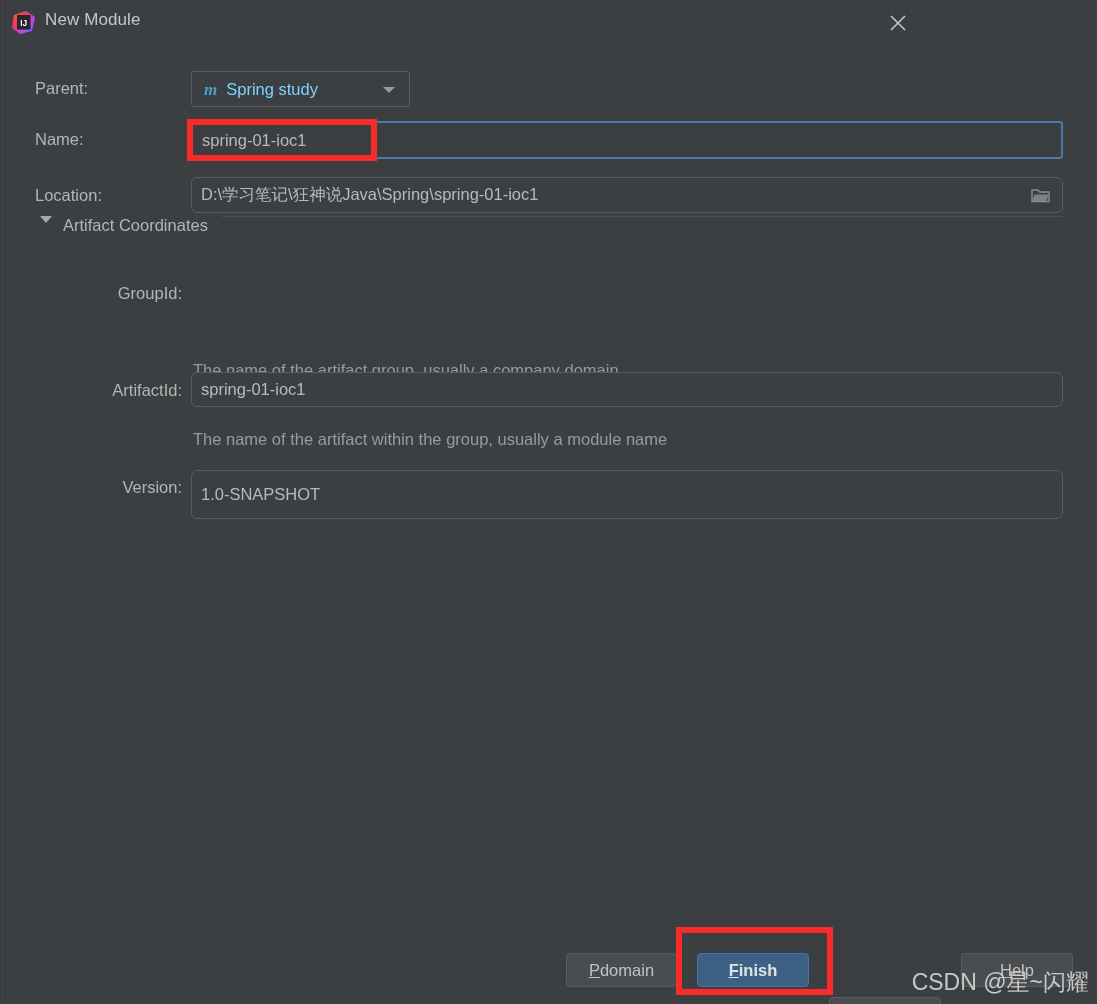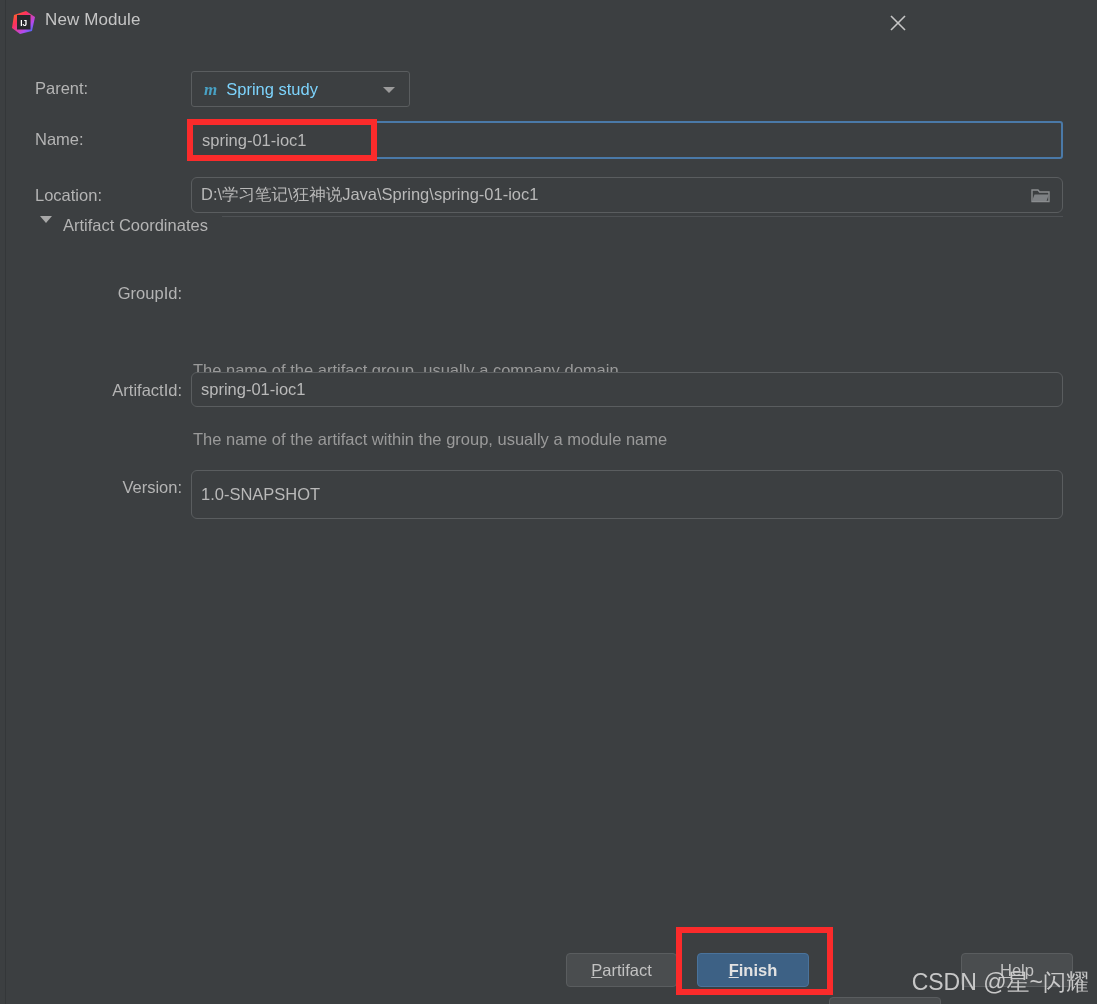--- a/index.html
+++ b/index.html
@@ -299,21 +299,21 @@
   </div>
   <div class="hint" style="left:193px; top:430px;">The name of the artifact within the group, usually a module name</div>
 
   <div class="row-label right" style="left:62px; top:478px; width:120px;">Version:</div>
   <div class="field" id="version-field">
     <span>1.0-SNAPSHOT</span>
   </div>
 
   <div class="btn" id="btn-previous">
     <span class="mnem">P</span>
-      <span>artifact</span>
+      <span>domain</span>
   </div>
 
   <div class="btn primary" id="btn-finish">
     <span class="mnem">F</span>
       <span>inish</span>
   </div>
 
   <div class="btn" id="btn-cancel">
     <span>Cancel</span>
   </div>

